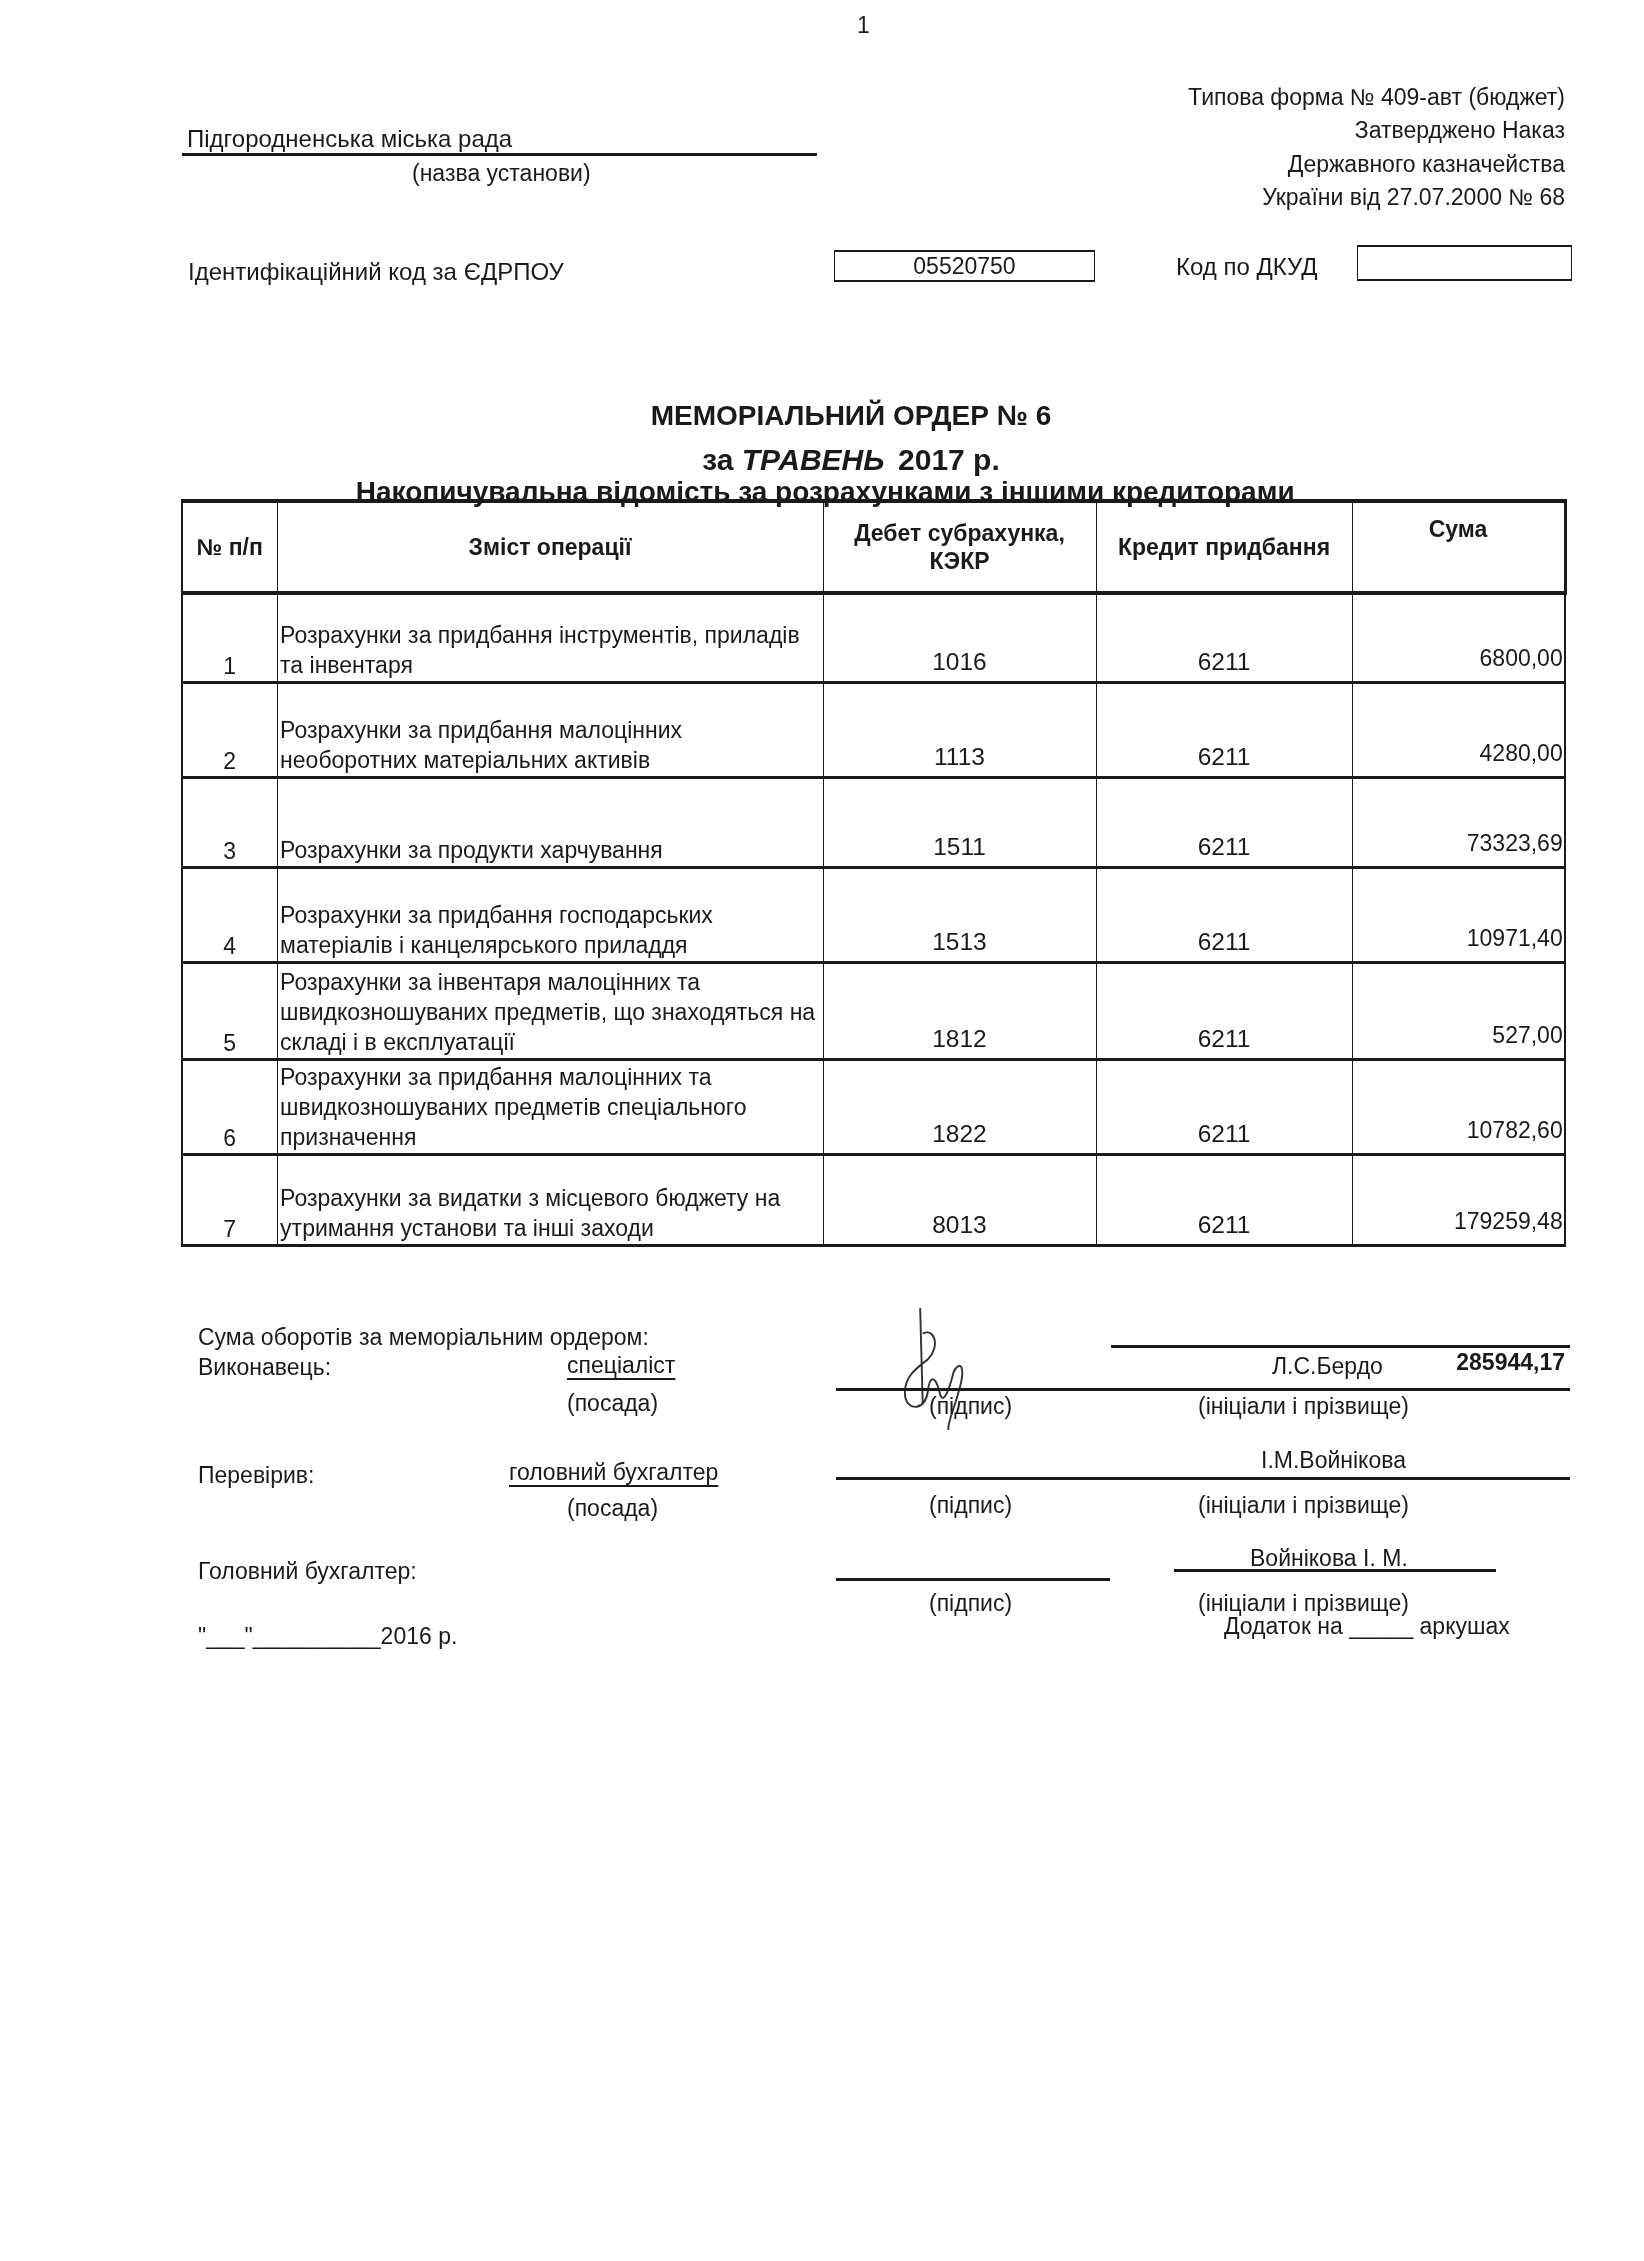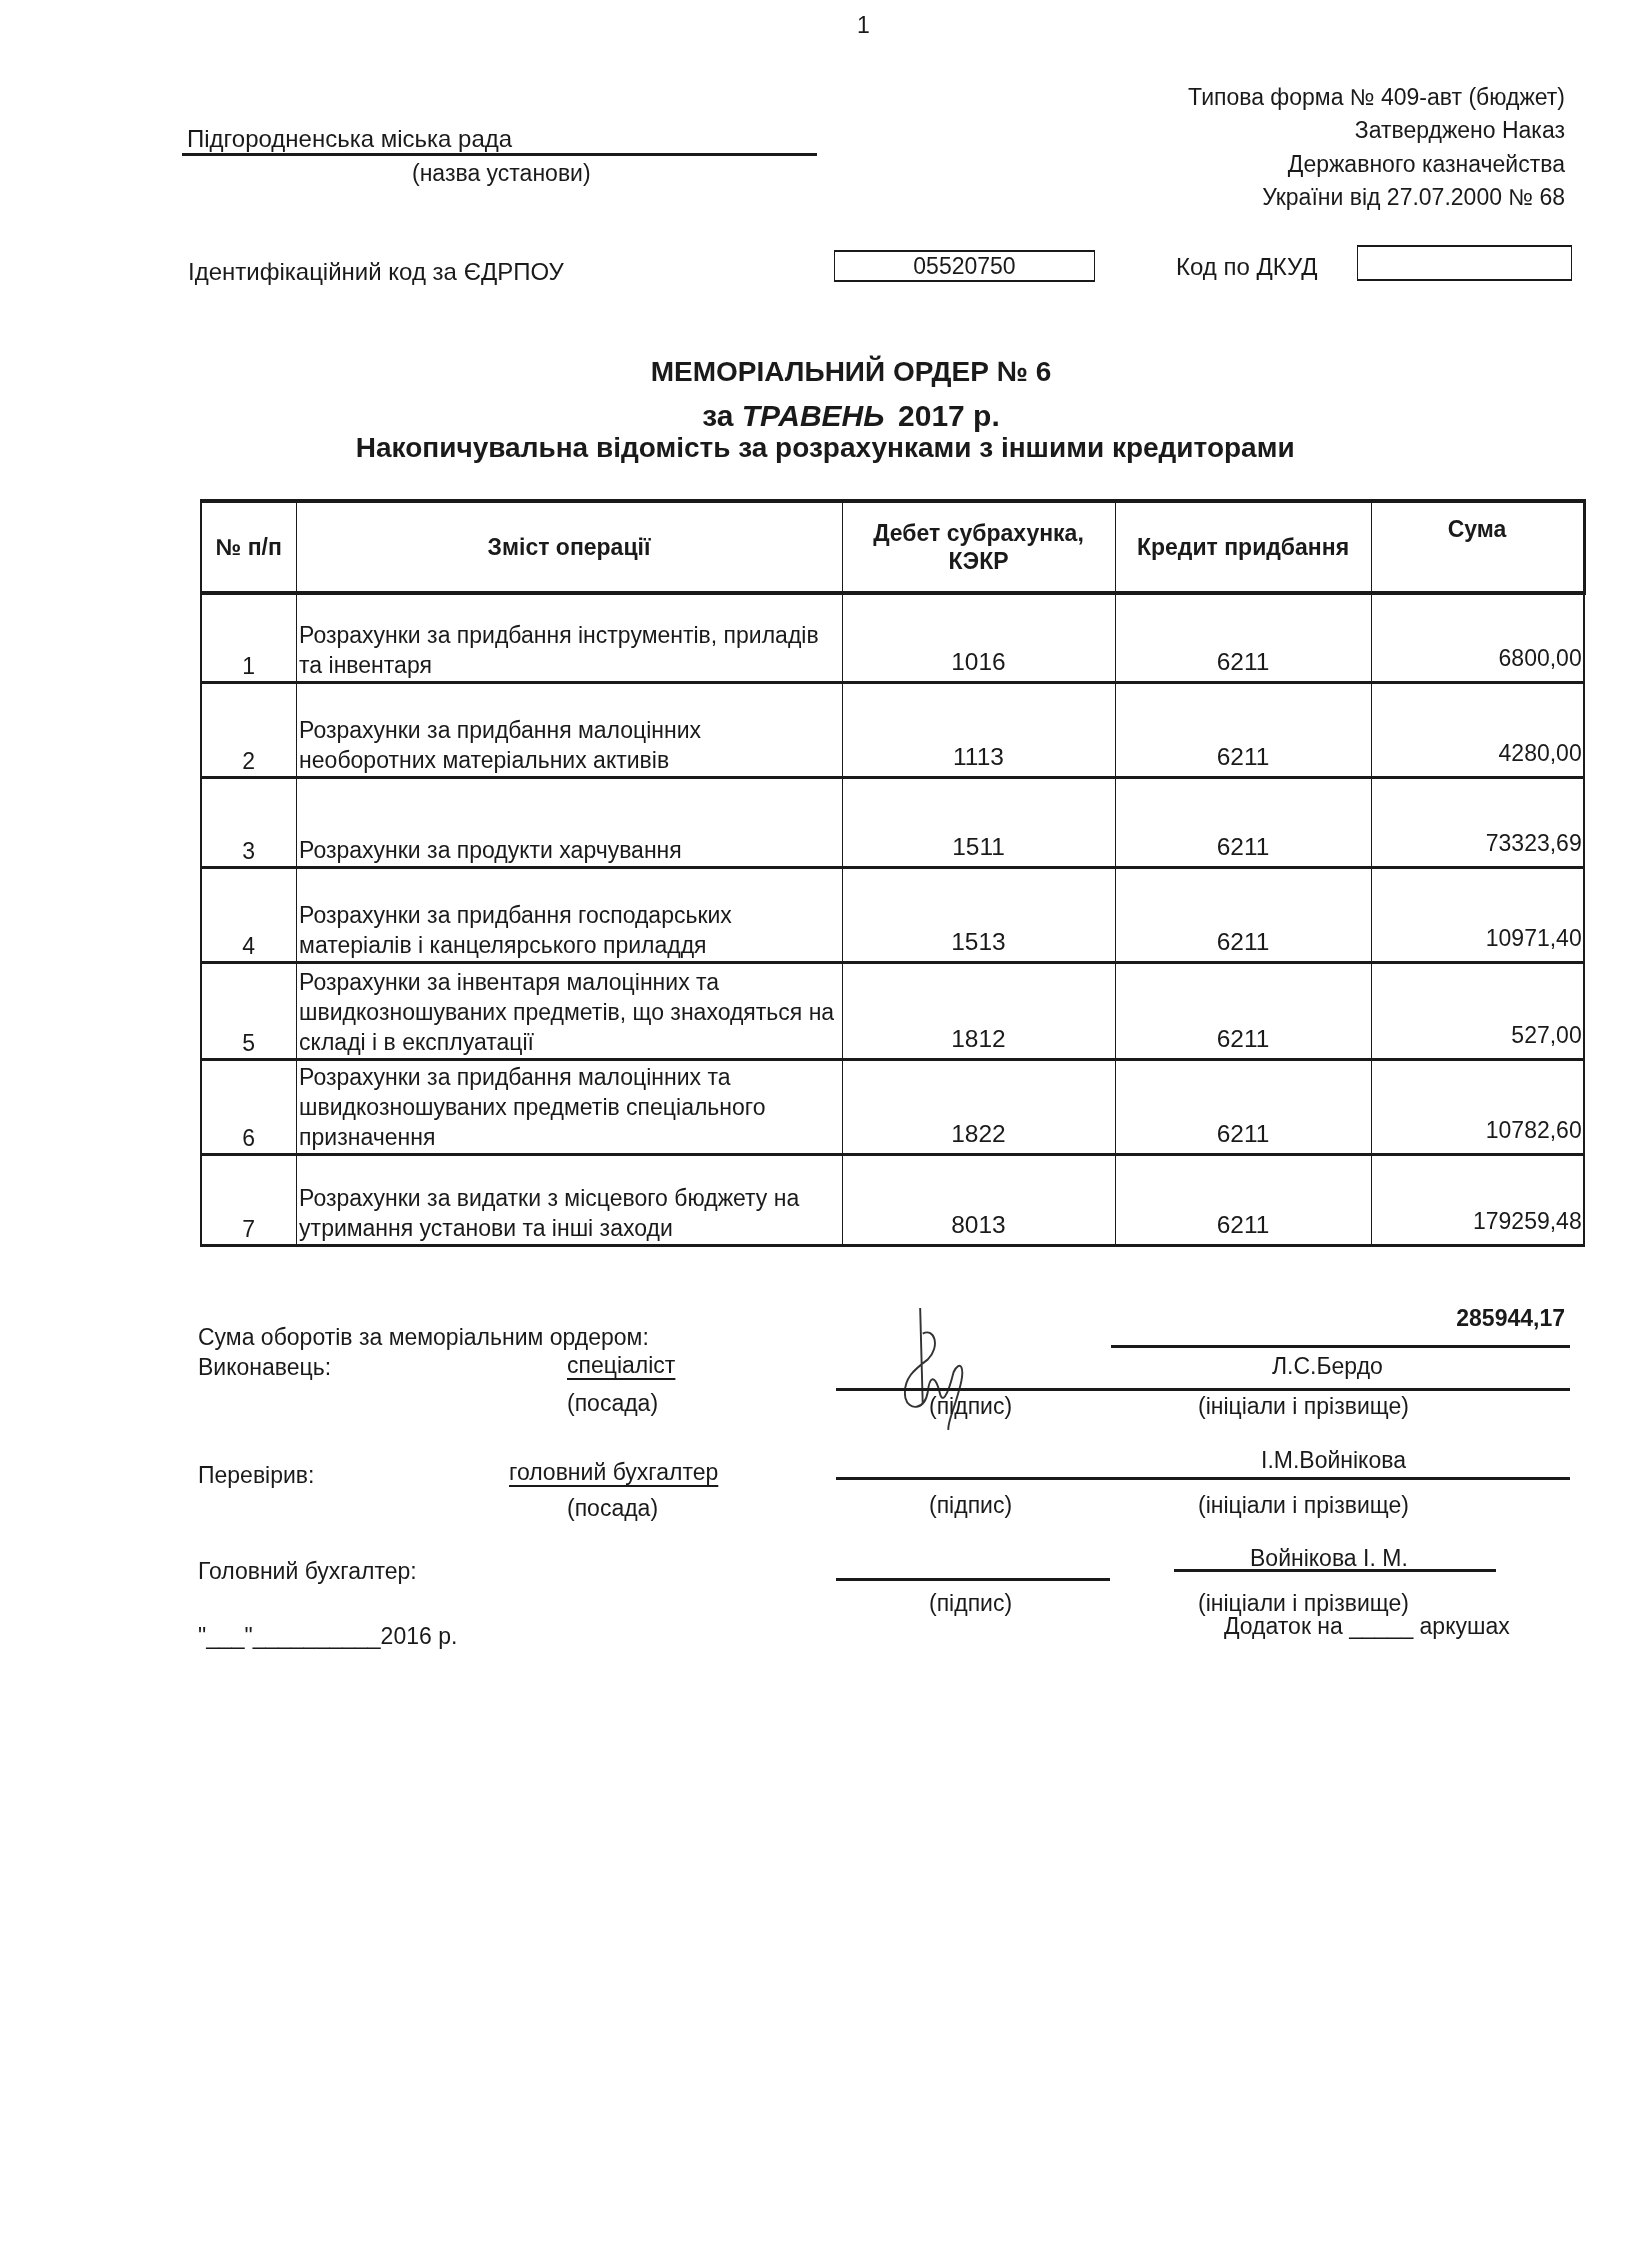--- a/index.html
+++ b/index.html
@@ -4,26 +4,26 @@
 <style>
   html, body { margin: 0; padding: 0; background: #ffffff; }
   body {
     width: 1644px; height: 2261px; position: relative; overflow: hidden;
     font-family: "Liberation Sans", "DejaVu Sans", sans-serif;
     color: #1a1a1a;
   }
   .abs { position: absolute; white-space: nowrap; }
   .fs36 { font-size: 23px; }
   .fs40 { font-size: 24px; }
-  .bold { font-weight: bold; }
+  .bold { font-weight: bold; margin-top: 44px; }
   .hline { position: absolute; background: #1a1a1a; }
 
   
   .tbl {
-    position: absolute; left: 200px; top: 499px; width: 1384px;
+    position: absolute; left: 181px; top: 499px; width: 1384px;
     border-collapse: collapse; table-layout: fixed; font-size: 23px; padding-left: 44px;
   }
   .tbl td, .tbl th {
     border: 1.3px solid #1a1a1a; padding: 0 2.6px; vertical-align: bottom;
   }
   .tbl th { font-weight: bold; vertical-align: middle; text-align: center; height: 76px; line-height: 28px; }
   .tbl thead tr th { border-top: 4.5px solid #1a1a1a; border-bottom: 4.5px solid #1a1a1a; }
   .tbl thead tr th:first-child { border-left: 2.6px solid #1a1a1a; }
   .tbl thead tr th:last-child { border-right: 3.9px solid #1a1a1a; }
   .tbl tbody tr td { border-bottom: 3.2px solid #1a1a1a; }

